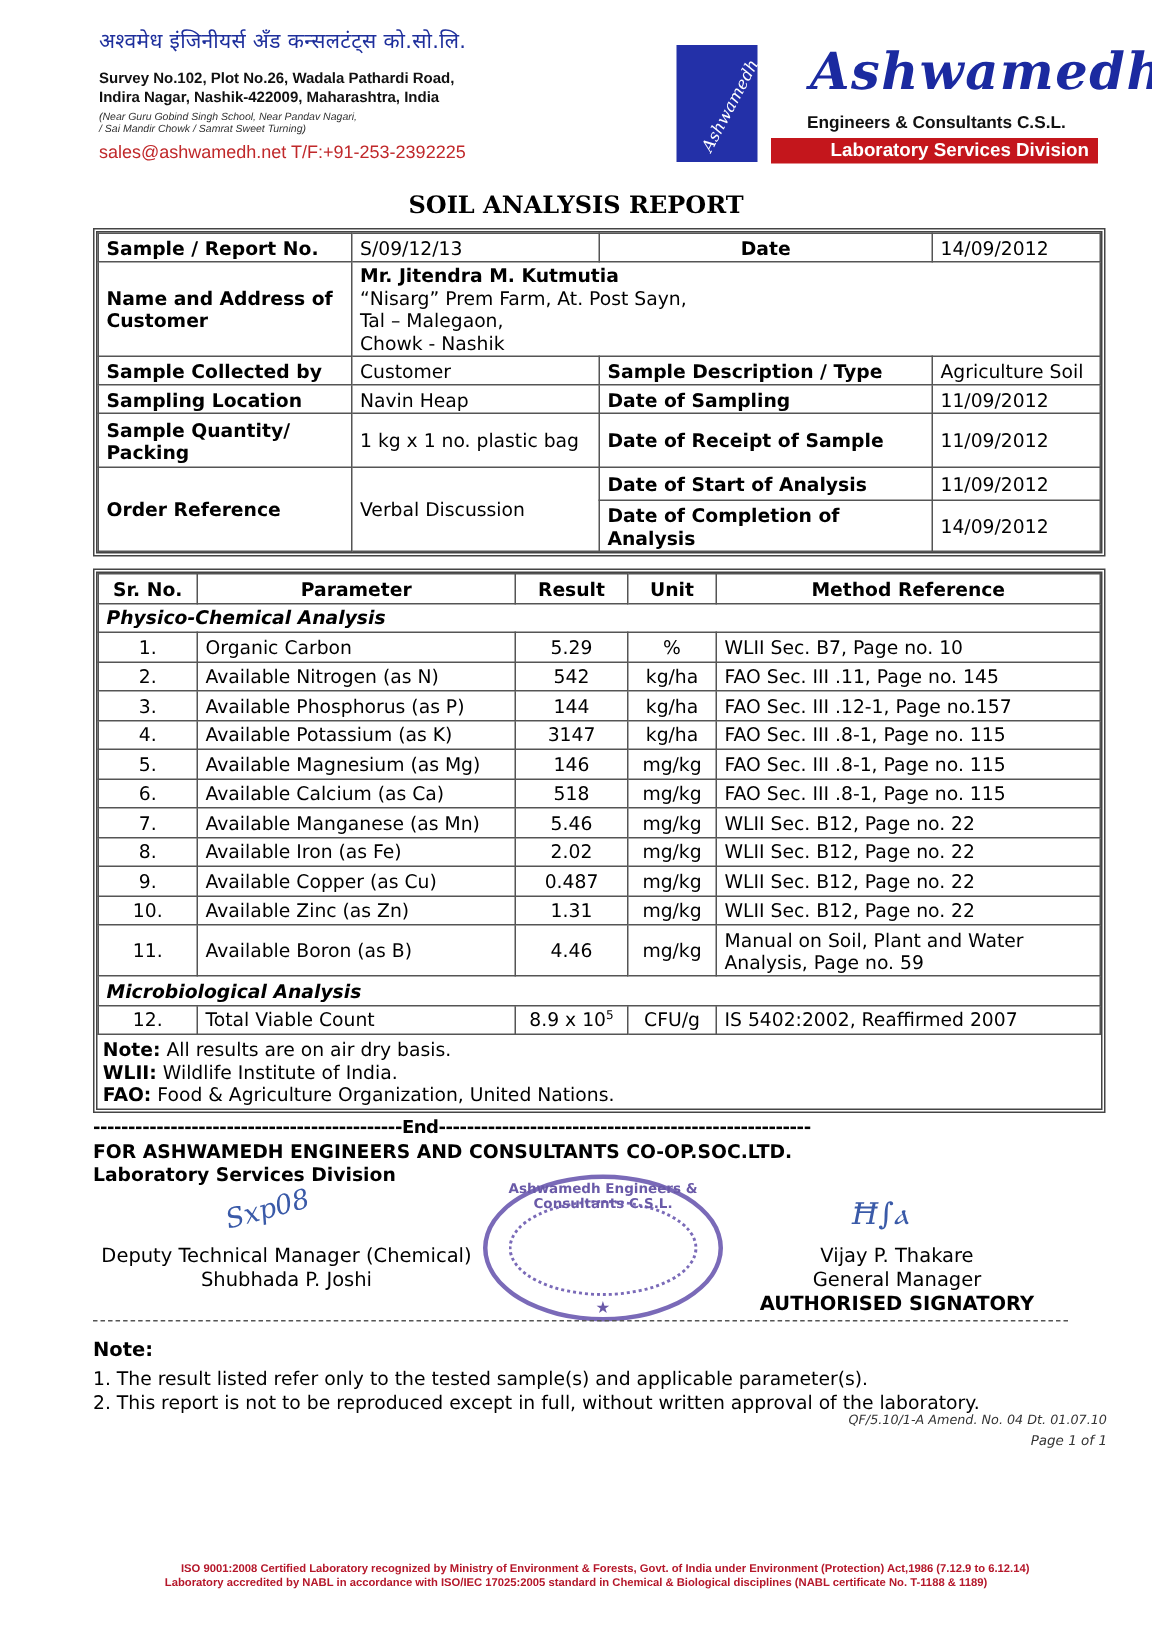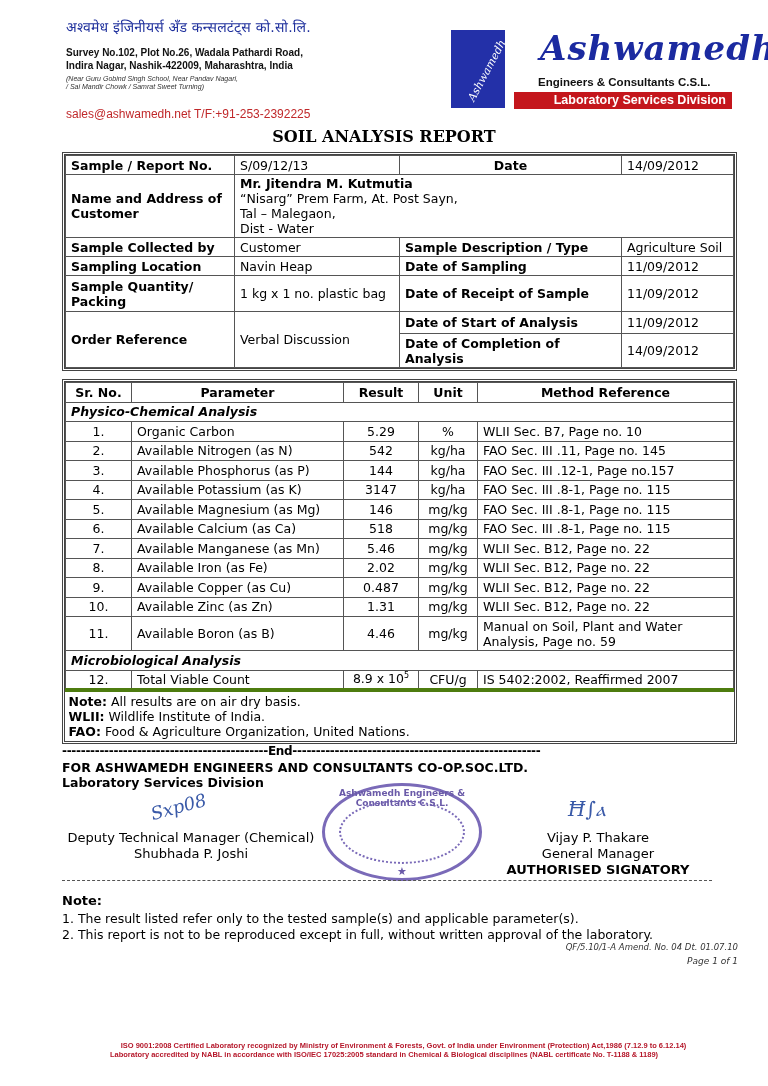--- a/index.html
+++ b/index.html
@@ -6,21 +6,21 @@
   html, body { width: 768px; height: 1086px; background: #fff; overflow: hidden; }
   body { position: relative; font-family: "DejaVu Sans", sans-serif; color: #000; }
   .abs { position: absolute; }
 
   
   .hindi { left: 66px; top: 17px; font-family: "DejaVu Sans", sans-serif; font-size: 14px; color: #1e2f9c; letter-spacing: 0.2px; }
   .addr1, .addr2 { left: 66px; font-family: "Liberation Sans", sans-serif; font-weight: bold; font-size: 10px; color: #111; }
   .addr1 { top: 47px; } .addr2 { top: 60px; }
   .addr3, .addr4 { left: 66px; font-family: "Liberation Sans", sans-serif; font-size: 7px; color: #333; font-style: italic; }
   .addr3 { top: 75px; } .addr4 { top: 83px; }
-  .contact { left: 66px; top: 107px; font-family: "Liberation Sans", sans-serif; font-size: 12px; color: #c0282a; }
+  .contact { left: 66px; top: 94px; font-family: "Liberation Sans", sans-serif; font-size: 12px; color: #c0282a; }
 
   
   .logo-box { left: 451px; top: 30px; width: 54px; height: 78px; background: #2330a8; }
   .logo-box span { position: absolute; left: 2px; top: 34px; color: #fff; font-family: "DejaVu Serif", serif; font-style: italic; font-size: 11px; transform: rotate(-62deg); white-space: nowrap; }
   .brand { left: 540px; top: 28px; font-family: "DejaVu Serif", serif; font-style: italic; font-weight: bold; font-size: 34px; color: #1b2aa0; letter-spacing: 1px; }
   .brand-sub { left: 538px; top: 76px; font-family: "Liberation Sans", sans-serif; font-weight: bold; font-size: 11.5px; color: #111; }
   .lab-div { left: 514px; top: 92px; width: 218px; height: 17px; background: #c4161c; color: #fff; font-family: "Liberation Sans", sans-serif; font-weight: bold; font-size: 12.5px; text-align: right; padding-right: 6px; line-height: 17px; }
 
   .title { left: 0; width: 768px; top: 127px; text-align: center; font-family: "DejaVu Serif", serif; font-weight: bold; font-size: 16px; }
 
@@ -102,21 +102,21 @@
       <td>S/09/12/13</td>
       <td class="b c">Date</td>
       <td>14/09/2012</td>
     </tr>
     <tr>
       <td class="b">Name and Address of Customer</td>
       <td colspan="3" style="line-height:15px;padding-top:1px;padding-bottom:1px;">
         <div class="b">Mr. Jitendra M. Kutmutia</div>
         <div>“Nisarg” Prem Farm, At. Post Sayn,</div>
         <div>Tal – Malegaon,</div>
-        <div>Dist - Water</div>
+        <div>Chowk - Nashik</div>
       </td>
     </tr>
     <tr>
       <td class="b">Sample Collected by</td>
       <td>Customer</td>
       <td class="b">Sample Description / Type</td>
       <td>Agriculture Soil</td>
     </tr>
     <tr>
       <td class="b">Sampling Location</td>
@@ -249,21 +249,21 @@
           <td colspan="5" class="sect">Microbiological Analysis</td>
         </tr>
       <tr>
         <td class="c">12.</td>
         <td>Total Viable Count</td>
         <td class="c"><span>8.9 x 10</span><sup style="font-size:8px">5</sup></td>
         <td class="c">CFU/g</td>
         <td>IS 5402:2002, Reaffirmed 2007</td>
       </tr>
       <tr class="notes">
-        <td colspan="5" style="border-top:4px solid #4d7c0f;padding-top:2px;padding-bottom:2px;">
+        <td colspan="5" style="border-top:1px solid #4d7c0f;padding-top:2px;padding-bottom:2px;">
           <div><b>Note:</b><span> All results are on air dry basis.</span></div>
           <div><b>WLII:</b><span> Wildlife Institute of India.</span></div>
           <div><b>FAO:</b><span> Food &amp; Agriculture Organization, United Nations.</span></div>
         </td>
       </tr>
     </tbody>
   </table>
 </div>
 
 <div class="abs endline">--------------------------------------------End-----------------------------------------------------</div>

